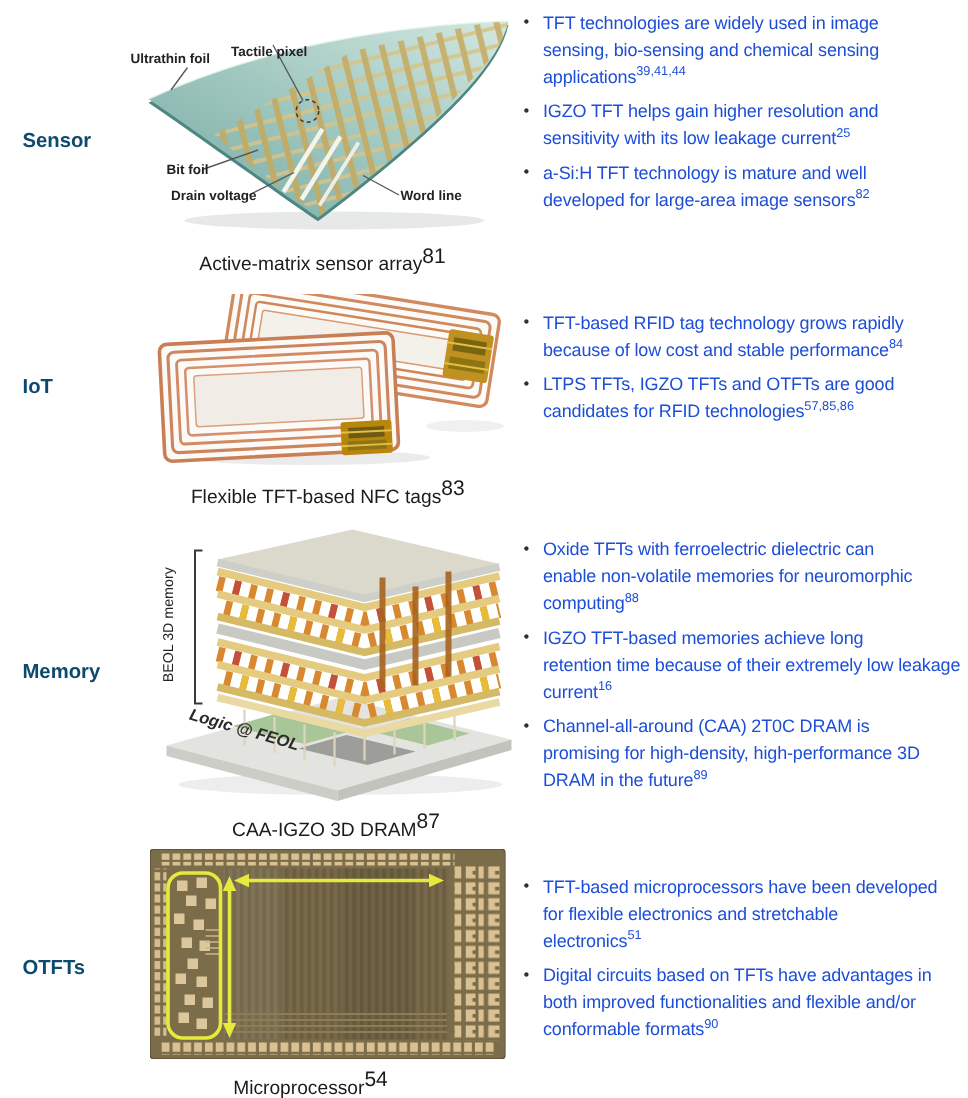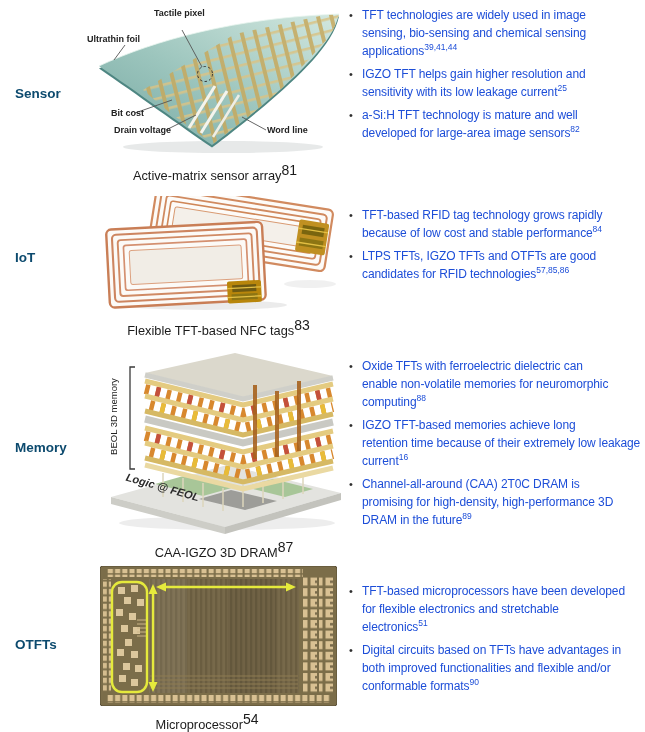--- a/index.html
+++ b/index.html
@@ -73,22 +73,22 @@
         </g>
         <path d="M14,62 C70,36 150,14 254,10" stroke="#e9f5ef" stroke-width="1" fill="none" opacity="0.8"></path>
         <circle cx="120" cy="70" r="7.5" fill="none" stroke="#3a3a3a" stroke-width="1" stroke-dasharray="2.6,2.2"></circle>
         <path d="M40,41 L29,56" stroke="#555" stroke-width="0.9"></path>
         <path d="M97,26 L117,63" stroke="#555" stroke-width="0.9"></path>
         <path d="M50,109 L87,96" stroke="#555" stroke-width="0.9"></path>
         <path d="M81,126 L111,111" stroke="#555" stroke-width="0.9"></path>
         <path d="M181,126 L157,113" stroke="#555" stroke-width="0.9"></path>
       </svg>
       <span class="ann" style="left:2px;top:30px;">Ultrathin foil</span>
-      <span class="ann" style="left:69px;top:4px;text-align:center;">Tactile pixel</span>
-      <span class="ann" style="left:26px;top:104px;">Bit cost</span>
+      <span class="ann" style="left:69px;top:25px;text-align:center;">Tactile pixel</span>
+      <span class="ann" style="left:26px;top:104px;">Bit foil</span>
       <span class="ann" style="left:29px;top:121px;text-align:center;">Drain voltage</span>
       <span class="ann" style="left:182px;top:121px;">Word line</span>
       <div class="figcap"><span>Active-matrix sensor array</span><sup>81</sup></div>
     </div>
     <ul class="bullets">
         <li>
           <span class="dot">•</span>
           <span class="btext">TFT technologies are widely used in image
 sensing, bio-sensing and chemical sensing
 applications<sup>39,41,44</sup></span>

